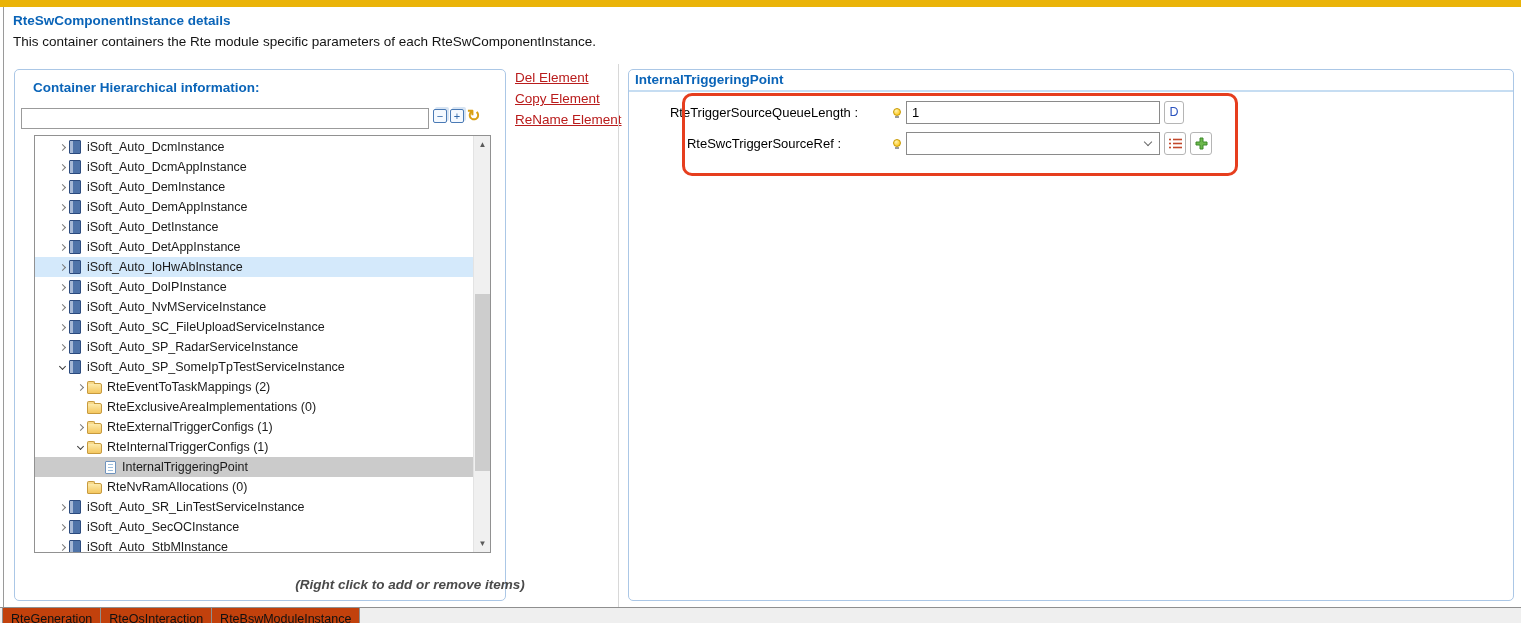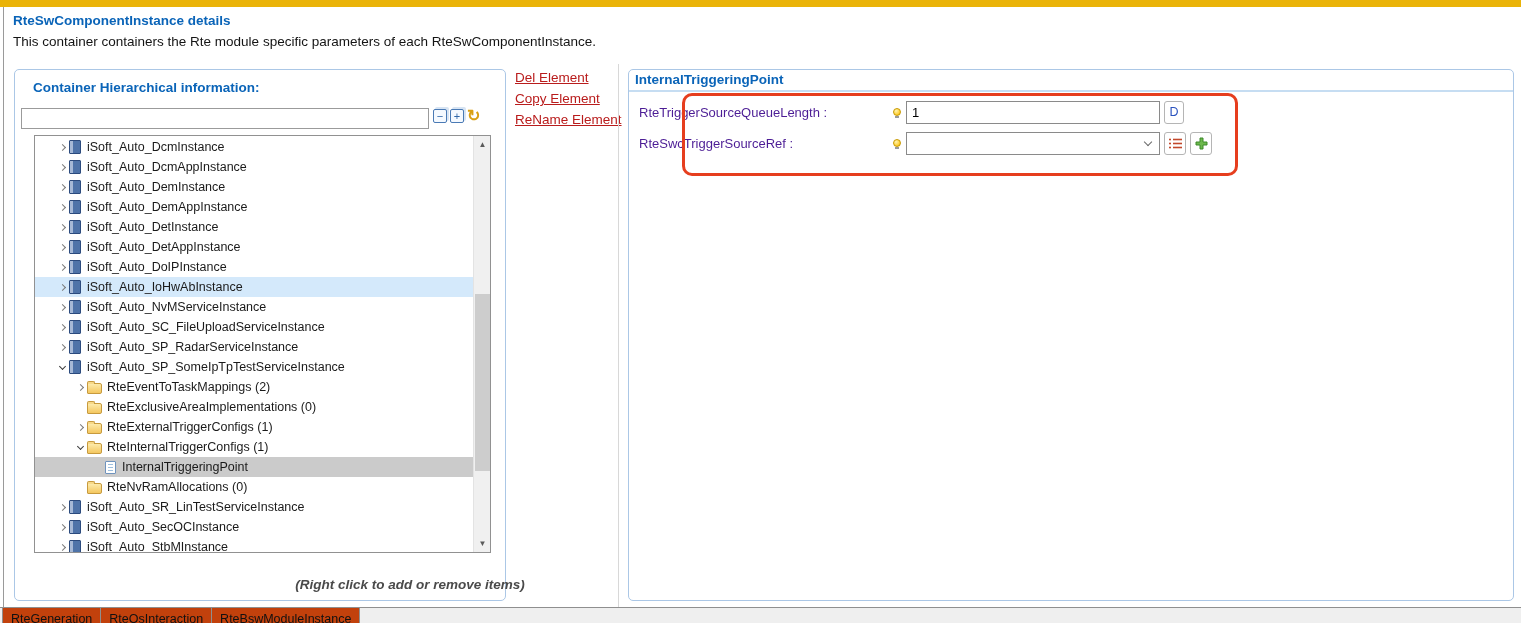--- a/index.html
+++ b/index.html
@@ -67,21 +67,21 @@
 
   
   .rgroup { position:absolute; left:628px; top:62px; width:886px; height:532px;
             border:1px solid #abc7e6; border-radius:5px; }
   .rgroup-title { position:absolute; left:6px; top:2px; font-size:13.5px; font-weight:bold; color:#0a64b8; }
   .rgroup-underline { position:absolute; left:0; top:20px; width:100%; height:2px; background:#c6ddf2; }
   .red-annot { position:absolute; left:53px; top:23px; width:556px; height:83px;
                border:3px solid #e63e1e; border-radius:10px; pointer-events:none; }
   .frow { position:absolute; display:flex; align-items:center; height:24px; }
   .frow1 { left:10px; top:30px; } .frow2 { left:10px; top:61px; }
-  .flabel { width:250px; text-align:left; font-size:13px; color:#4c1d95; }
+  .flabel { width:250px; text-align:center; font-size:13px; color:#000000; }
   .bulb { width:8px; height:8px; border-radius:50%; margin:0 5px 0 4px; position:relative; flex:0 0 8px;
           background:radial-gradient(circle at 35% 30%,#fff3b0,#ffd23e 60%,#eab000); border:1px solid #c89a00; }
   .bulb::after { content:""; position:absolute; left:1px; bottom:-3px; width:4px; height:2px; background:#9a9a9a; }
   .fld-input { width:254px; height:23px; border:1px solid #8a8a8a; font:13px "Liberation Sans",sans-serif; padding:0 5px; }
   .combo { position:relative; width:254px; height:23px; border:1px solid #8a8a8a; background:#fff; cursor:pointer; }
   .combo-chev { position:absolute; right:8px; top:6px; width:6px; height:6px;
                 border:solid #6a6a6a; border-width:0 1.2px 1.2px 0; transform:rotate(45deg); }
   .mini-btn { height:23px; margin-left:4px; background:#fff; border:1px solid #b5b5b5; border-radius:3px;
               display:inline-flex; align-items:center; justify-content:center; cursor:pointer; }
   .btn-d { width:20px; color:#2a52be; font-size:12.5px; font-family:"Liberation Sans",sans-serif; }
@@ -152,33 +152,33 @@
           <span class="icon-module"></span>
           <span class="tlabel">iSoft_Auto_DetInstance</span>
         </div>
         <div class="trow lv1">
           <span class="chev">
               <i class="chev-r"></i>
             </span>
           <span class="icon-module"></span>
           <span class="tlabel">iSoft_Auto_DetAppInstance</span>
         </div>
+        <div class="trow lv1 hov">
+          <span class="chev">
+              <i class="chev-r"></i>
+            </span>
+          <span class="icon-module"></span>
+          <span class="tlabel">iSoft_Auto_IoHwAbInstance</span>
+        </div>
         <div class="trow lv1">
           <span class="chev">
               <i class="chev-r"></i>
             </span>
           <span class="icon-module"></span>
           <span class="tlabel">iSoft_Auto_DoIPInstance</span>
-        </div>
-        <div class="trow lv1 hov">
-          <span class="chev">
-              <i class="chev-r"></i>
-            </span>
-          <span class="icon-module"></span>
-          <span class="tlabel">iSoft_Auto_IoHwAbInstance</span>
         </div>
         <div class="trow lv1">
           <span class="chev">
               <i class="chev-r"></i>
             </span>
           <span class="icon-module"></span>
           <span class="tlabel">iSoft_Auto_NvMServiceInstance</span>
         </div>
         <div class="trow lv1">
           <span class="chev">

